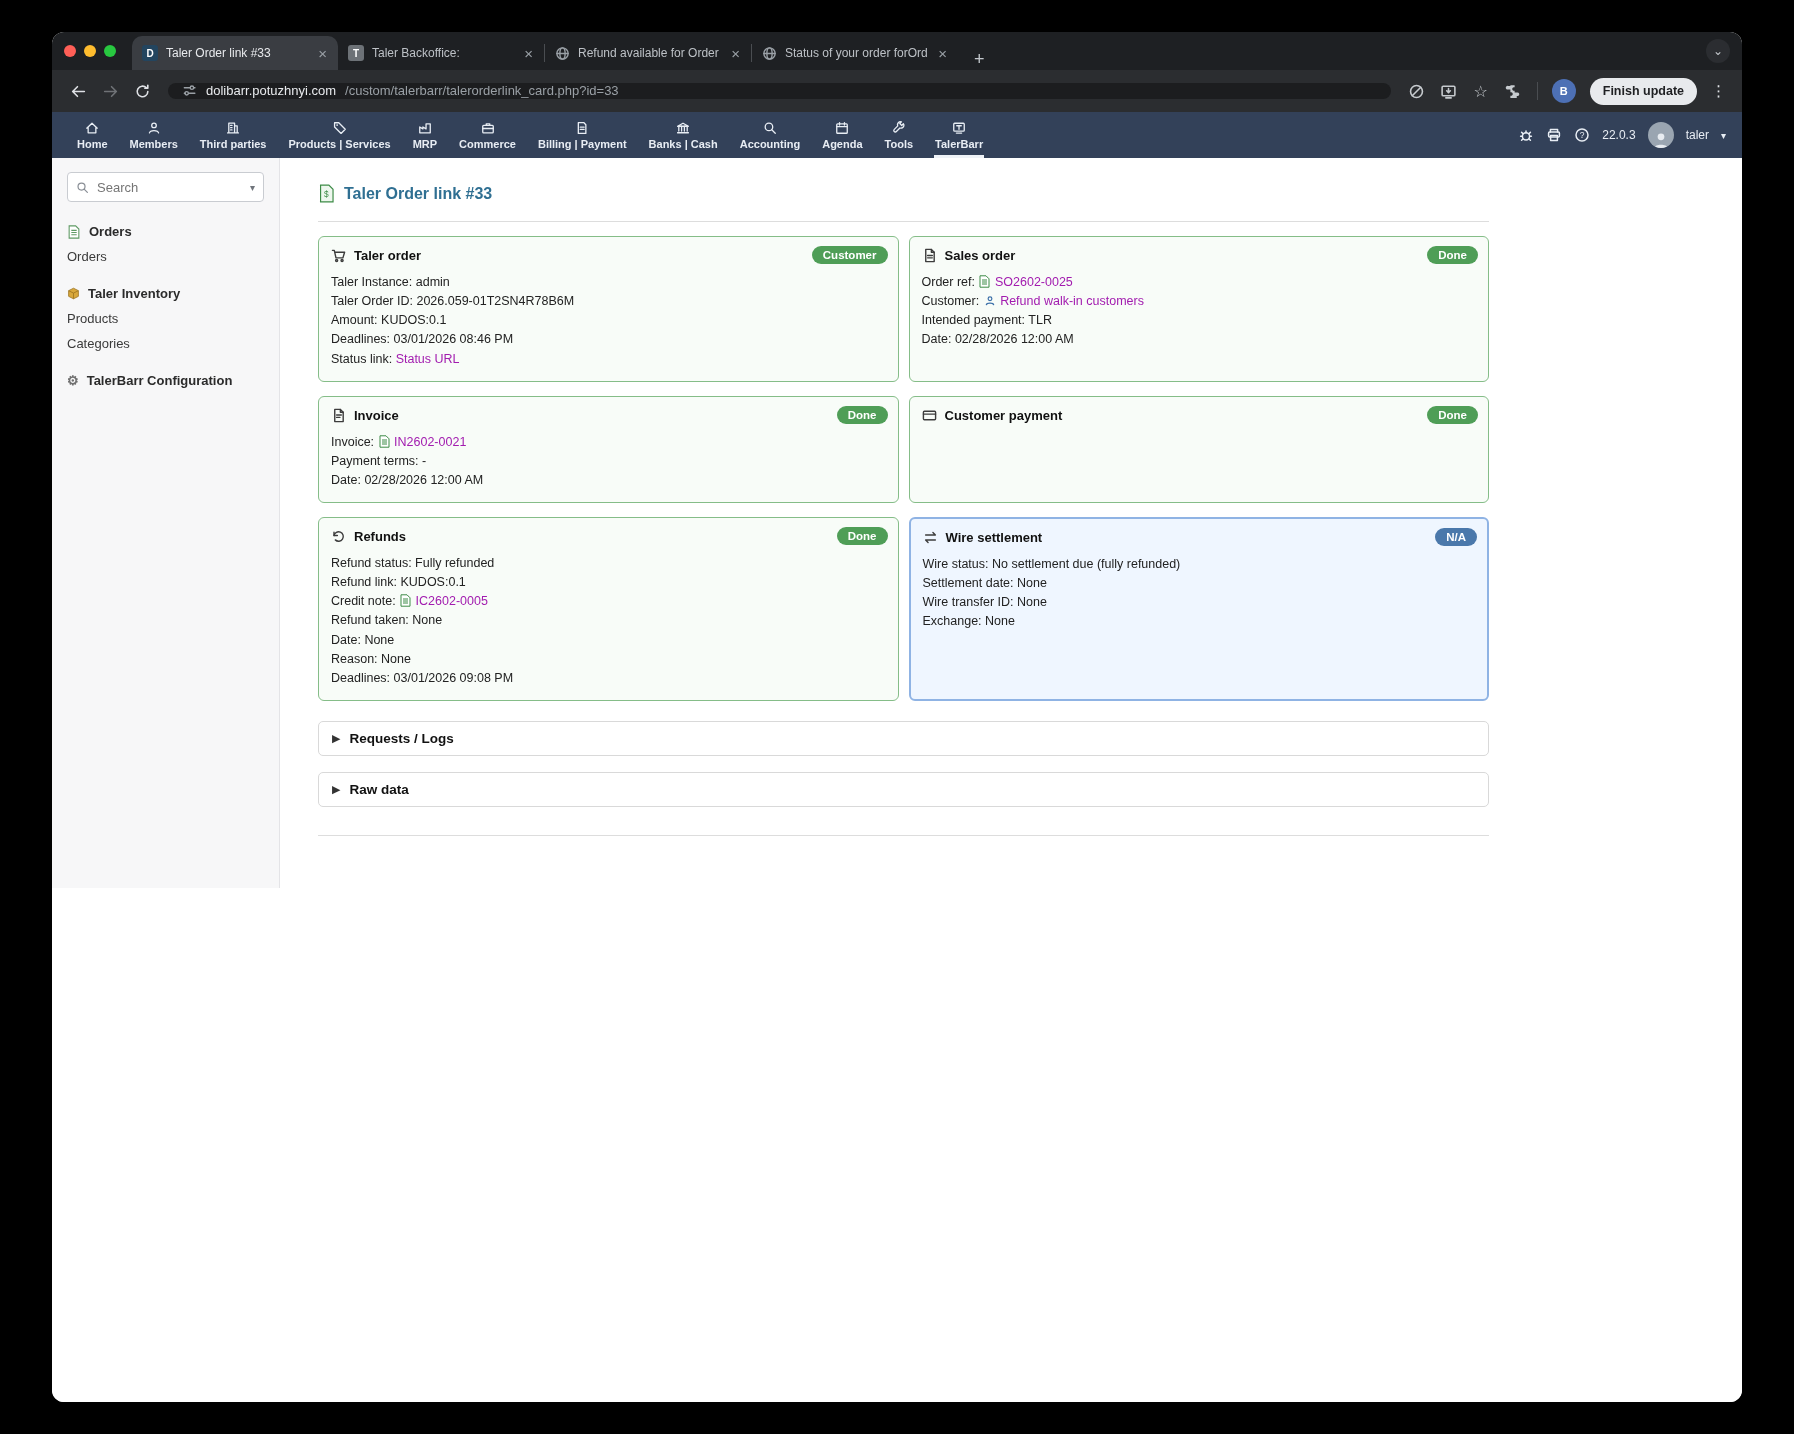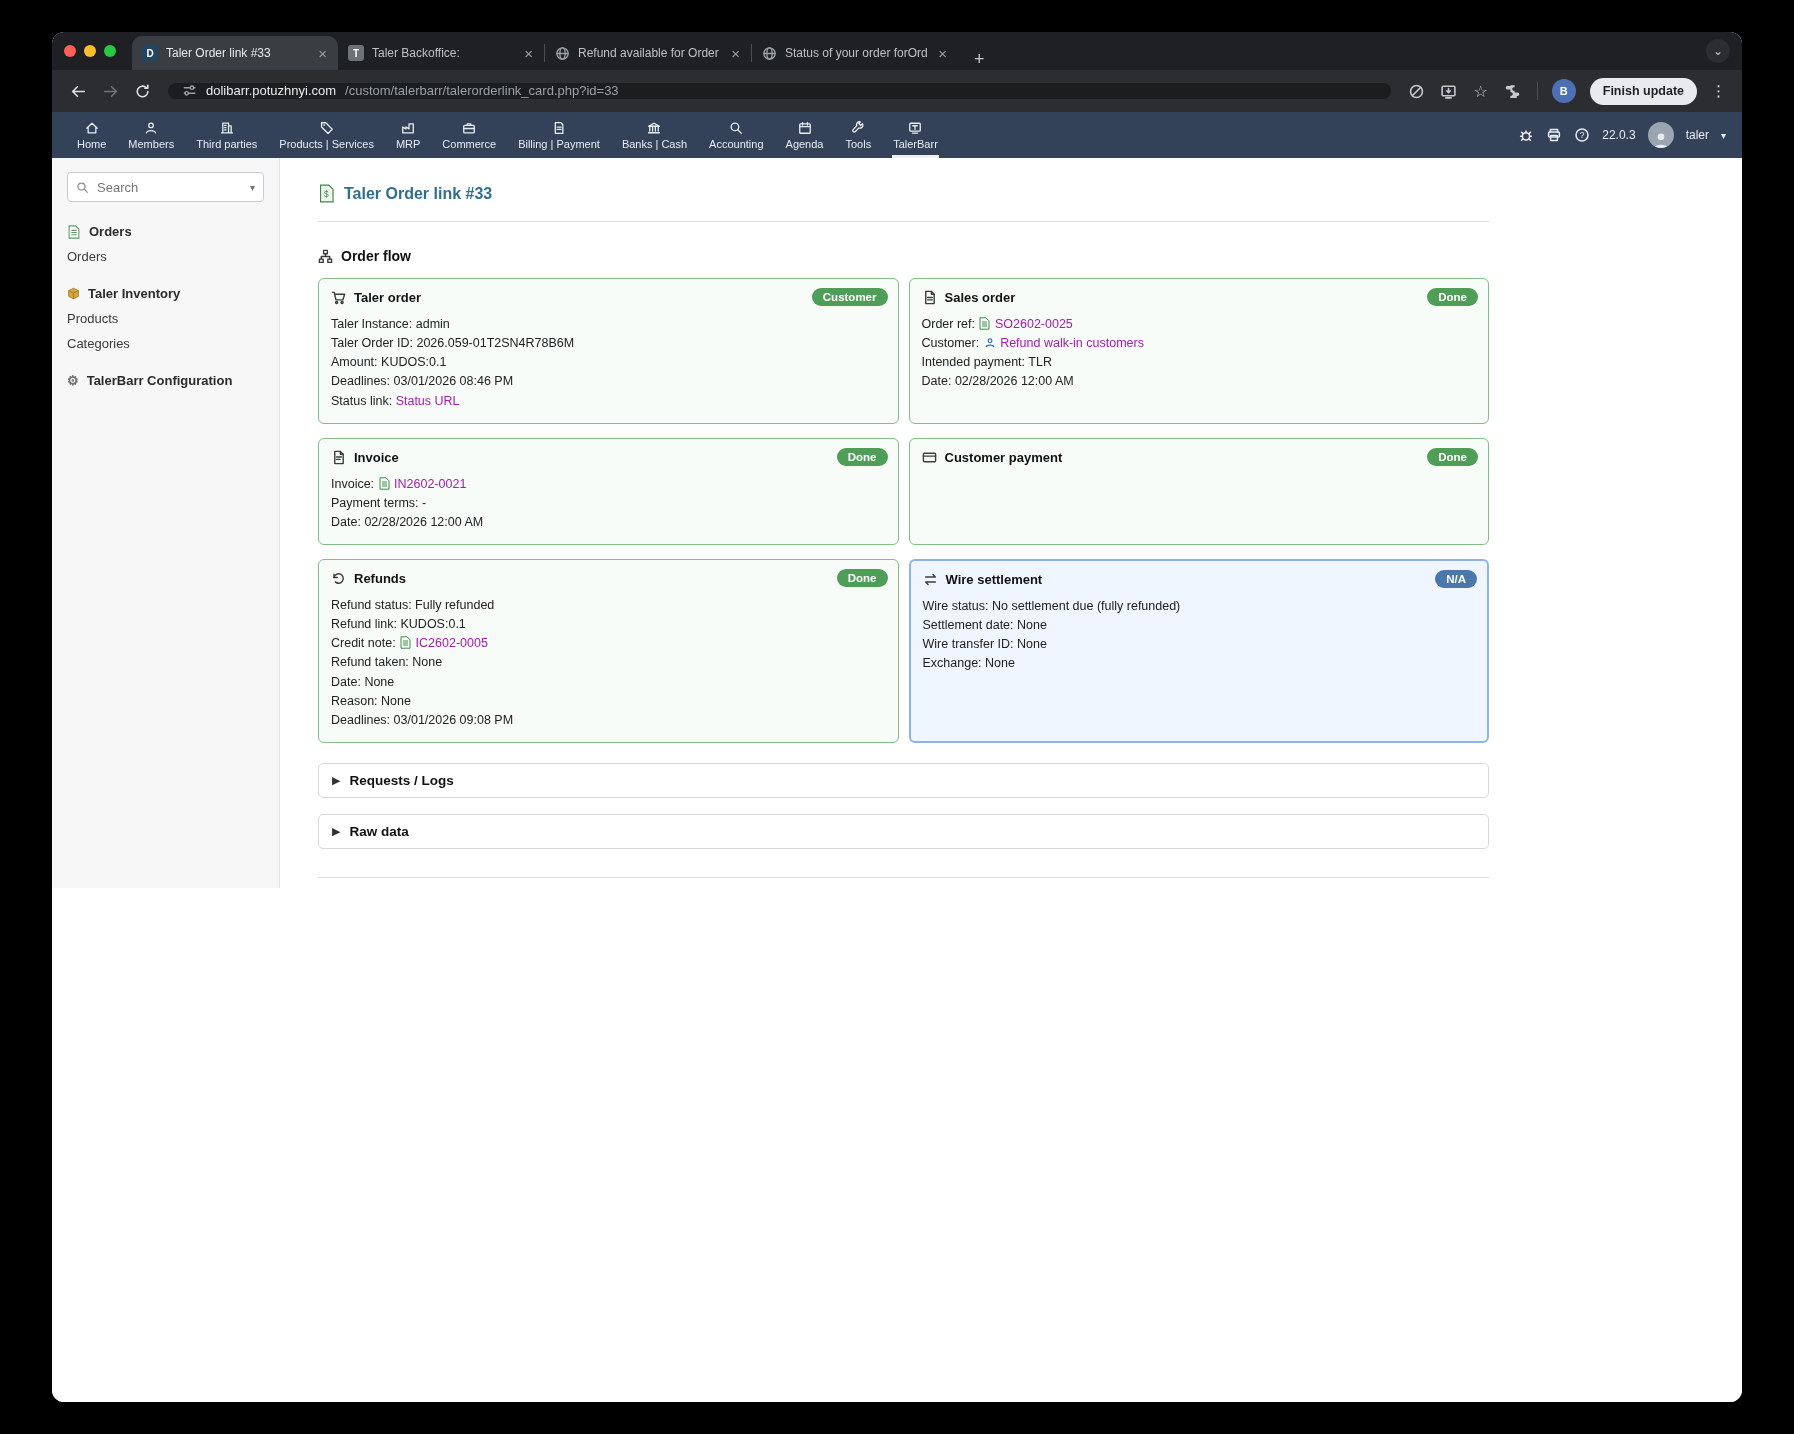--- a/index.html
+++ b/index.html
@@ -46,21 +46,21 @@
   .tb-ic svg { width:17px; height:17px; }
   .tb-sep { width:1px; height:18px; background:#4a4d51; margin:0 6px; }
   .avatar-b { width:24px; height:24px; border-radius:50%; background:#4d70b5; color:#fff; font-size:11px; font-weight:bold;
               display:flex; align-items:center; justify-content:center; margin:0 4px; }
   .update-pill { height:27px; border-radius:14px; background:#e8eaed; color:#1f2023; font-size:12.5px; font-weight:bold;
                  display:flex; align-items:center; padding:0 13px; margin:0 6px; }
   .kebab { color:#dfe1e5; font-size:15px; padding:0 4px; }
   
   .menubar { height:46px; background:#334159; display:flex; align-items:stretch; color:#e8edf4; padding:0 10px 0 14px; flex-shrink:0; }
   .menu-item { display:flex; flex-direction:column; align-items:center; justify-content:center; gap:3px;
-               padding:0 11px; font-size:11px; position:relative; white-space:nowrap; }
+               padding:0 11px; font-size:11px; position:relative; white-space:nowrap;font-weight:bold; }
   .menu-item svg { width:14px; height:14px; }
   .menu-item.active::after { content:""; position:absolute; bottom:0; left:10px; right:10px; height:3px; background:#eef2f7; }
   .menubar-right { margin-left:auto; display:flex; align-items:center; gap:12px; font-size:12px; padding-right:6px; }
   .menubar-right svg { width:16px; height:16px; }
   .user-avatar { width:26px; height:26px; border-radius:50%; background:#9aa5b1; display:flex; align-items:flex-end;
                  justify-content:center; overflow:hidden; }
   .user-avatar svg { width:18px; height:18px; }
   .chev { font-size:10px; }
   .ic { stroke:currentColor; fill:none; stroke-width:1.5; stroke-linecap:round; stroke-linejoin:round; }
   
@@ -354,29 +354,20 @@
       <div class="main-inner">
         <div class="page-title-row">
           <svg width="17" height="19" viewBox="0 0 14 16">
               <path d="M2 1h7l3.5 3.5V15H2z" fill="#eef7ee" stroke="#3d8b46"></path>
               <text x="6.8" y="11.2" text-anchor="middle" font-size="7" fill="#3d8b46">$</text>
             </svg>
           <span class="page-title">Taler Order link #33</span>
         </div>
         <hr class="sep">
 
-        <div class="flow-header">
-          <svg class="ic" viewBox="0 0 16 16">
-              <rect x="6" y="1.5" width="4" height="3.5"></rect>
-              <rect x="1.5" y="10.8" width="4" height="3.5"></rect>
-              <rect x="10.5" y="10.8" width="4" height="3.5"></rect>
-              <path d="M8 5v3M3.5 10.8V8h9v2.8"></path>
-            </svg>
-          <span>Order flow</span>
-        </div>
 
         <div class="cards">
 
           <div class="card">
             <div class="card-head">
               <svg class="ic" viewBox="0 0 16 16">
                   <circle cx="6" cy="13.3" r="1.1"></circle>
                   <circle cx="11.8" cy="13.3" r="1.1"></circle>
                   <path d="M1.5 2.5h2l1.8 8h7.4l1.8-6H4"></path>
                 </svg>

